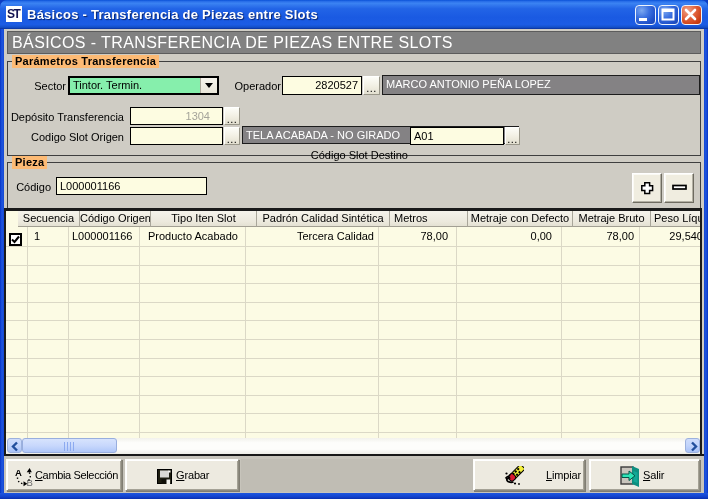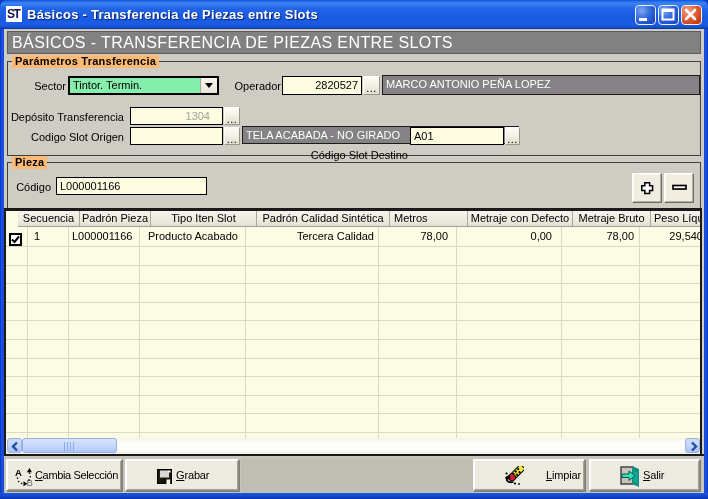--- a/index.html
+++ b/index.html
@@ -173,21 +173,21 @@
       </svg>
   </div>
   <div class="sqbtn" style="left:660px; top:144px;">
     <svg width="28" height="28">
         <rect x="8" y="11.5" width="13" height="3.5" fill="#fff" stroke="#000" stroke-width="1.7"></rect>
       </svg>
   </div>
 
   <div id="grid">
     <div class="hcell" style="left:0px;   width:62px;">Secuencia</div>
-    <div class="hcell" style="left:62px;  width:71px;">Padrón Pieza</div>
+    <div class="hcell" style="left:62px;  width:71px;">Código Origen</div>
     <div class="hcell" style="left:133px; width:106px;">Tipo Iten Slot</div>
     <div class="hcell" style="left:239px; width:133px;">Padrón Calidad Sintética</div>
     <div class="hcell" style="left:372px; width:78px; text-align:left; padding-left:4px;">Metros</div>
     <div class="hcell" style="left:450px; width:105px;">Metraje con Defecto</div>
     <div class="hcell" style="left:555px; width:78px;">Metraje Bruto</div>
     <div class="hcell" style="left:633px; width:61px; border-right:none; text-align:left; padding-left:3px;">Peso Líquido</div>
 
     <div class="vline" style="left:21px;"></div>
     <div class="vline" style="left:62px;"></div>
     <div class="vline" style="left:133px;"></div>

